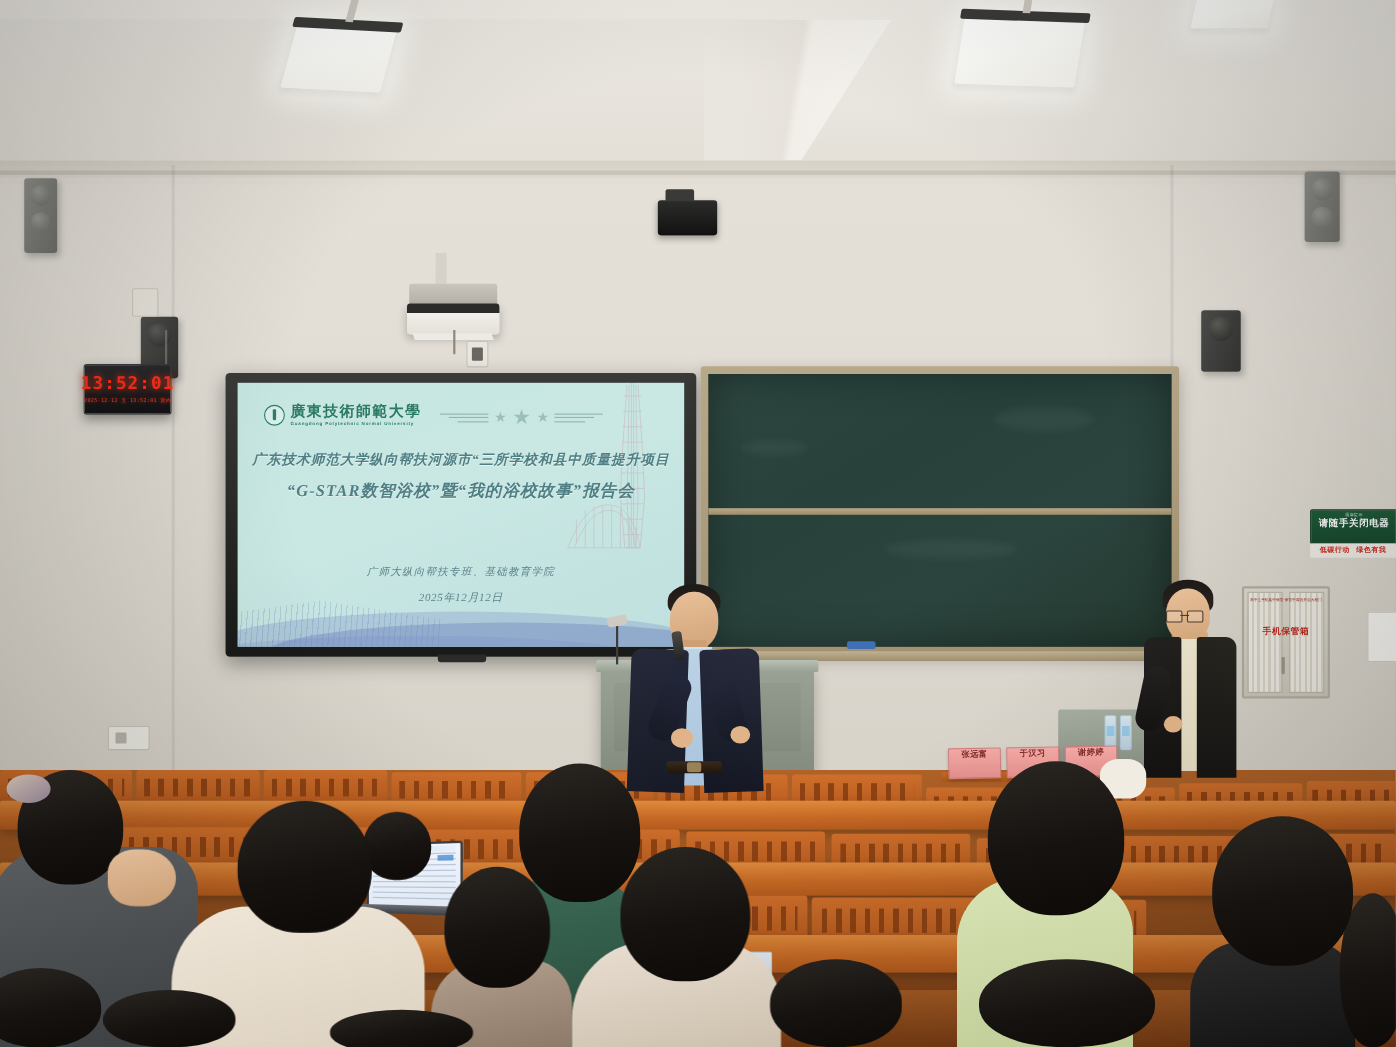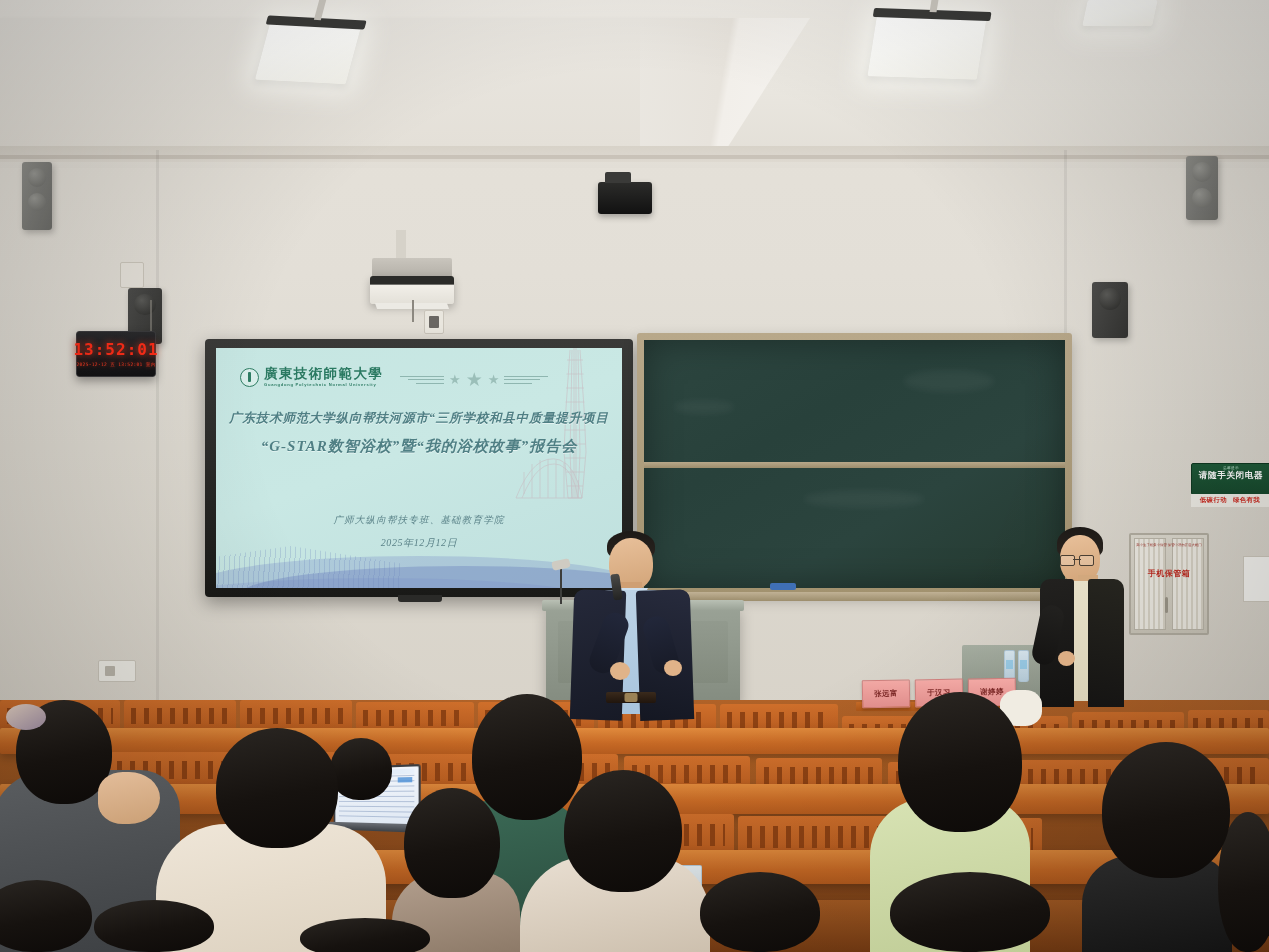--- a/index.html
+++ b/index.html
@@ -306,21 +306,21 @@
     border-bottom:1.6px solid #7a5a10;border-radius:0 0 8px 8px;}
   .smiley i{position:absolute;top:6px;width:2.4px;height:2.4px;border-radius:50%;background:#7a5a10;}
   .smiley i:first-child{left:5px;} .smiley i:last-child{right:5px;}
 
   
   .namecards{position:absolute;left:862px;top:679px;display:flex;gap:5px;z-index:6;
     transform:rotate(-1deg);}
   .namecard{width:46px;height:26px;
     background:linear-gradient(180deg,#f2a8a4,#e08e8c);
     border:1px solid #cf7e7c;border-radius:1px;
-    display:flex;align-items:center;justify-content:center;
+    display:flex;align-items:flex-start;justify-content:center;
     box-shadow:0 2px 3px rgba(0,0,0,.2);}
   .namecard span{font-size:7.5px;color:#7d2a28;font-weight:700;letter-spacing:.4px;
     white-space:nowrap;}
   .namecard-shelf{position:absolute;left:856px;top:702px;width:152px;height:9px;
     background:linear-gradient(180deg,#c46a26,#a85418);border-radius:1px;z-index:5;}
 
   
   .clock{position:absolute;left:76px;top:331px;width:78px;height:44px;
     background:linear-gradient(180deg,#2a2a2c,#121214);border:1px solid #3b3b3d;
     border-radius:3px;box-shadow:0 4px 10px rgba(0,0,0,.35);

